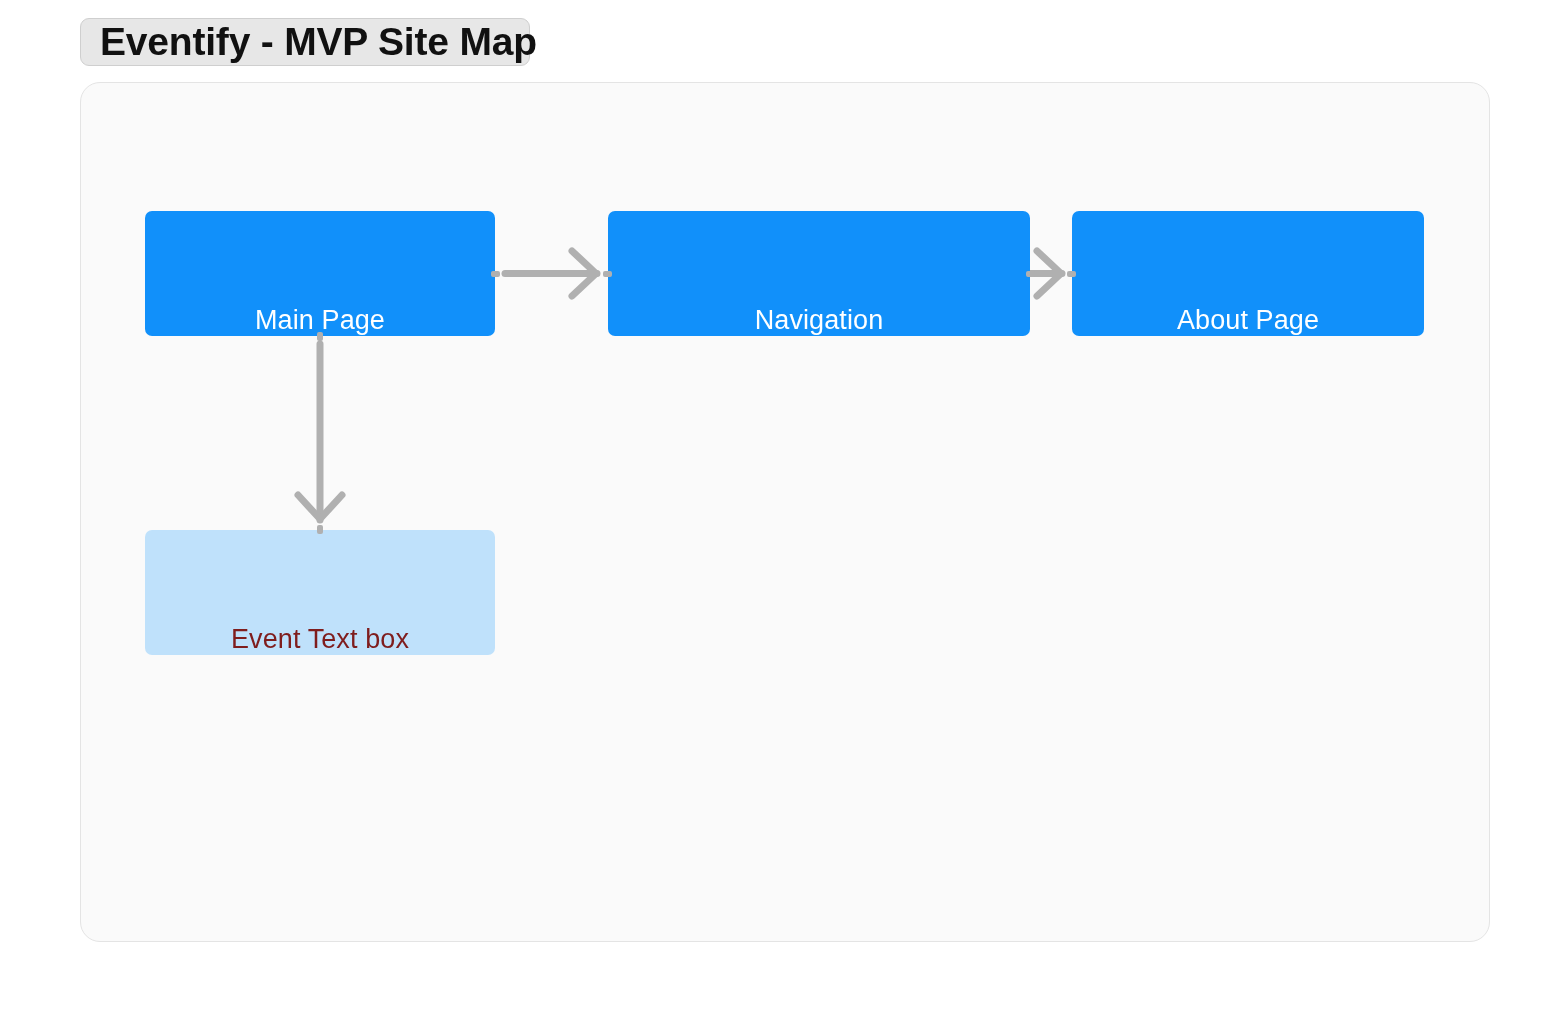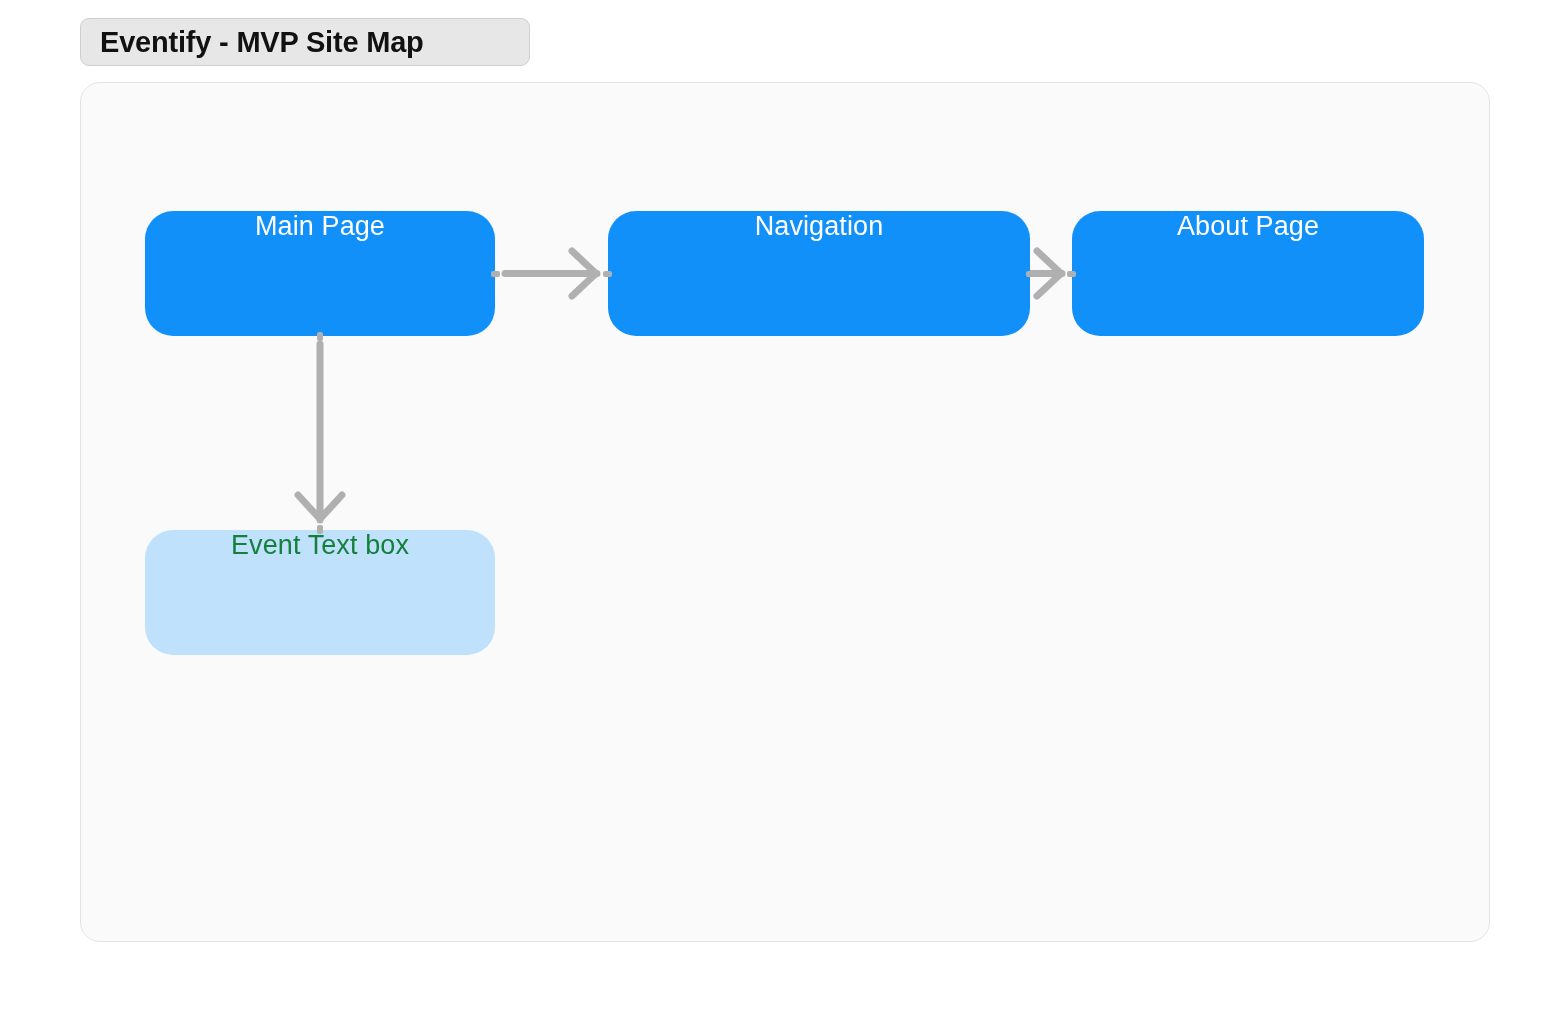--- a/index.html
+++ b/index.html
@@ -23,21 +23,21 @@
     width: 450px;
     height: 48px;
     box-sizing: border-box;
     background: #e7e7e7;
     border: 1px solid #cfcfcf;
     border-radius: 9px;
     display: flex;
     align-items: center;
     padding-left: 19px;
     color: #111111;
-    font-size: 29px;
+    font-size: 39px;
     font-weight: 700;
     letter-spacing: -0.2px;
     white-space: nowrap;
   }
 
   
   #diagram-frame {
     position: absolute;
     left: 80px;
     top: 82px;
@@ -64,34 +64,34 @@
     top: 0;
     width: 1568px;
     height: 1024px;
     pointer-events: none;
   }
 
   .node {
     position: absolute;
     box-sizing: border-box;
     display: flex;
-    align-items: flex-start;
+    align-items: flex-end;
     justify-content: center;
-    border-radius: 28px;
+    border-radius: 7px;
     font-size: 27px;
     letter-spacing: 0.1px;
     white-space: nowrap;
   }
   .node.primary {
     background: #1190fa;
     color: #ffffff;
   }
   .node.secondary {
     background: #bfe1fb;
-    color: #15803d;
+    color: #7f1d1d;
   }
 
   
   #node-main-page      { left: 145px; top: 211px; width: 350px; height: 125px; }
   #node-navigation     { left: 608px; top: 211px; width: 422px; height: 125px; }
   #node-about-page     { left: 1072px; top: 211px; width: 352px; height: 125px; }
   #node-event-text-box { left: 145px; top: 530px; width: 350px; height: 125px; }
 
   
   .handle {

